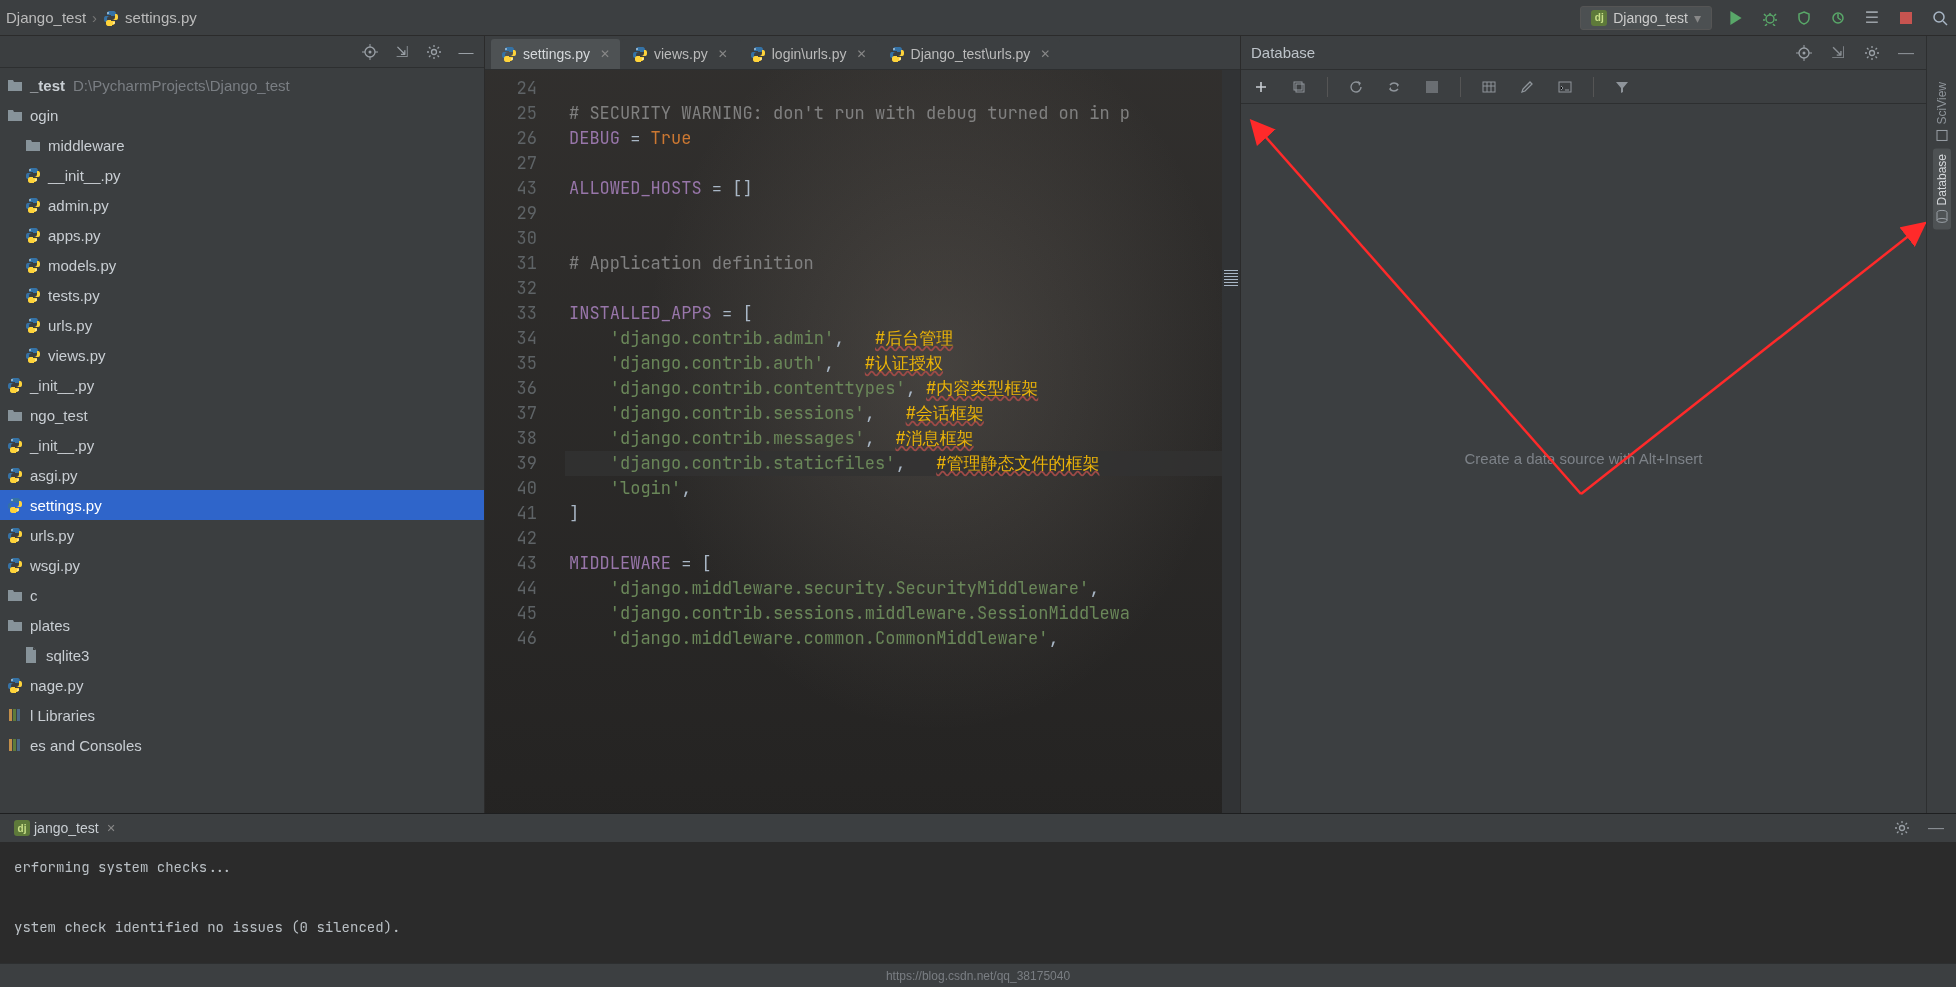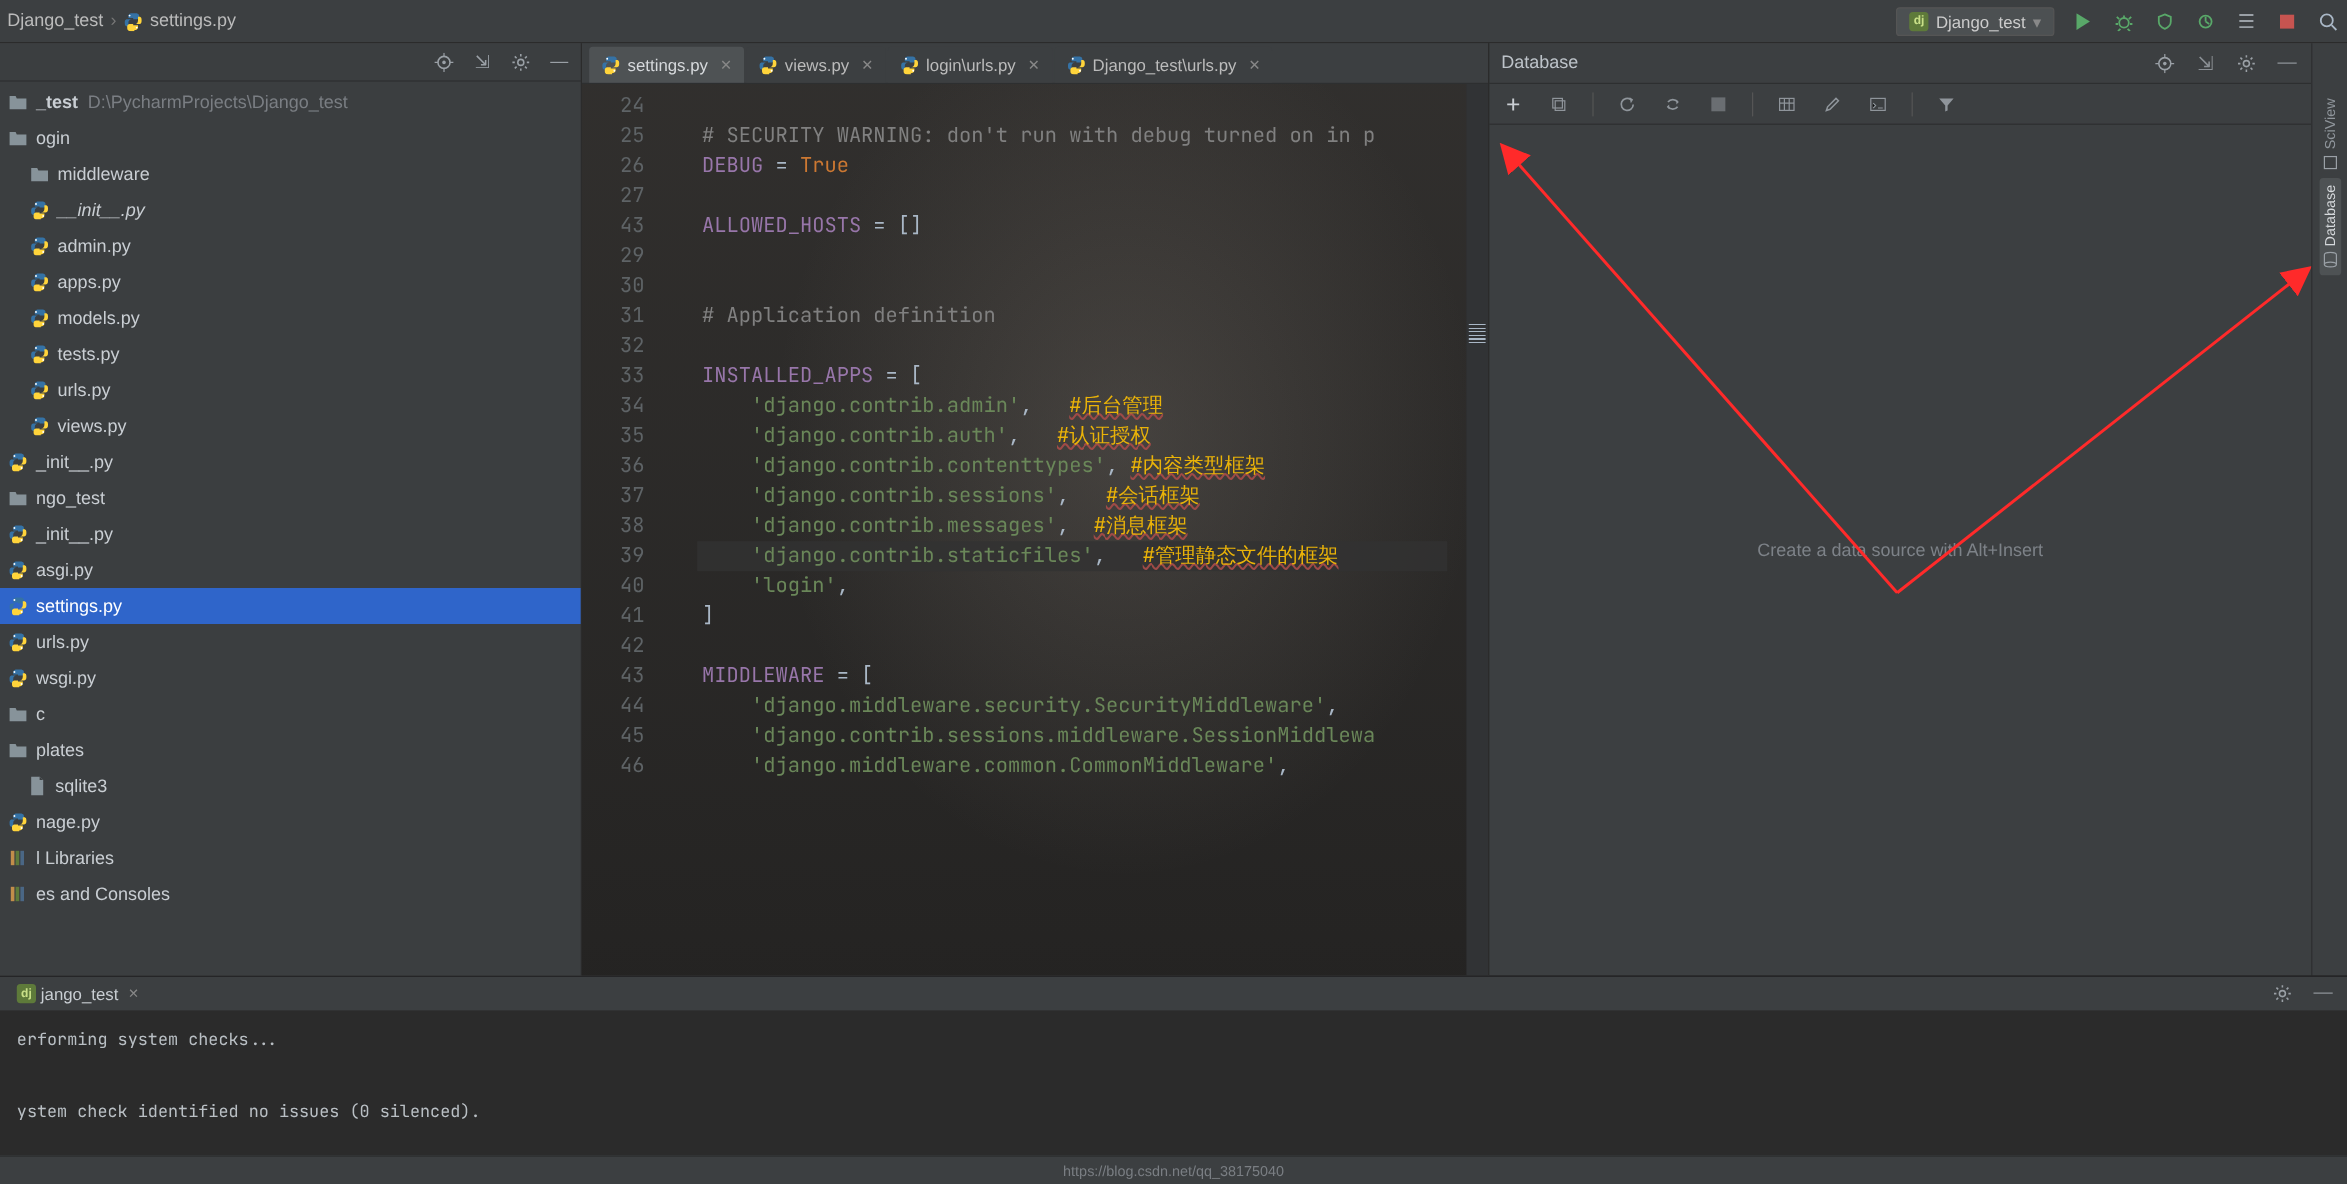--- a/index.html
+++ b/index.html
@@ -34,21 +34,21 @@
 .tree-row.selected { background:#2f65ca; color:#ffffff; }
 .folder-ic{fill:#87939a;}
 .py-file .ficon svg{width:16px;height:16px;}
 
 
 .editor { flex:1; display:flex; flex-direction:column; background:#313335; min-width:0; position:relative; border-right:1px solid #2b2b2b;}
 .tabs { height:34px; display:flex; align-items:flex-end; background:#3c3f41; padding-left:6px; gap:2px; border-bottom:1px solid #2d2f30;}
 .tab { height:30px; padding:0 10px; display:flex; align-items:center; gap:6px; font-size:14px; color:#bbb; border-top-left-radius:3px; border-top-right-radius:3px; background:#3c3f41;}
 .tab.active { background:#4e5254; color:#d6d9dc; }
 .tab .close{margin-left:4px;color:#888;font-size:12px;}
-.code-wrap { flex:1; display:flex; background:#2b2b2b; position:relative; overflow:hidden;gap:16px;}
+.code-wrap { flex:1; display:flex; background:#2b2b2b; position:relative; overflow:hidden;}
 
 .bg-img { position:absolute; inset:0; background:
   radial-gradient(ellipse 420px 520px at 60% 40%, rgba(160,150,140,0.22), transparent 70%),
   linear-gradient(180deg, rgba(60,55,50,0.35), rgba(30,28,26,0.5));
   pointer-events:none; }
 .gutter { width:70px; background:transparent; padding-top:6px; text-align:right; font-family:"JetBrains Mono","Consolas",monospace; font-size:17px; color:#5e6366; z-index:2; position:relative;}
 .gutter div{height:25px; line-height:25px; padding-right:18px;}
 .code { flex:1; padding:6px 0 0 10px; font-family:"JetBrains Mono","Consolas",monospace; font-size:17px; line-height:25px; white-space:pre; color:#a9b7c6; z-index:2; position:relative;}
 .code .line{height:25px; padding-left:4px;}
 .code .line.cur{ background:rgba(50,50,50,0.8); }
@@ -190,21 +190,21 @@
             <span>ogin</span>
           </div>
           <div class="tree-row" style="padding-left: 24px;">
             <span class="ficon">
               <svg width="16" height="14" viewBox="0 0 16 14">
                 <path class="folder-ic" d="M1 2h5l1 2h8v9H1z"></path>
               </svg>
             </span>
             <span>middleware</span>
           </div>
-          <div class="tree-row py-file" style="padding-left: 24px; font-style: italic;">
+          <div class="tree-row py-file" style="padding-left: 24px;">
             <span class="ficon">
               <svg width="16" height="16" viewBox="0 0 16 16">
                 <path fill="#3572A5" d="M7 1c-3 0-3 2-3 3v1h4v1H3c-2 0-2 2-2 3s0 3 2 3h1V9c0-2 1-3 3-3h4c1 0 2-1 2-2V4c0-1 0-3-3-3H7z"></path>
                 <circle cx="5" cy="3" r="0.8" fill="#fff"></circle>
                 <path fill="#FFD43B" d="M9 15c3 0 3-2 3-3v-1H8v-1h5c2 0 2-2 2-3s0-3-2-3h-1v3c0 2-1 3-3 3H5c-1 0-2 1-2 2v1c0 1 0 3 3 3h3z"></path>
                 <circle cx="11" cy="13" r="0.8" fill="#fff"></circle>
               </svg>
             </span>
             <span>__init__.py</span>
           </div>

